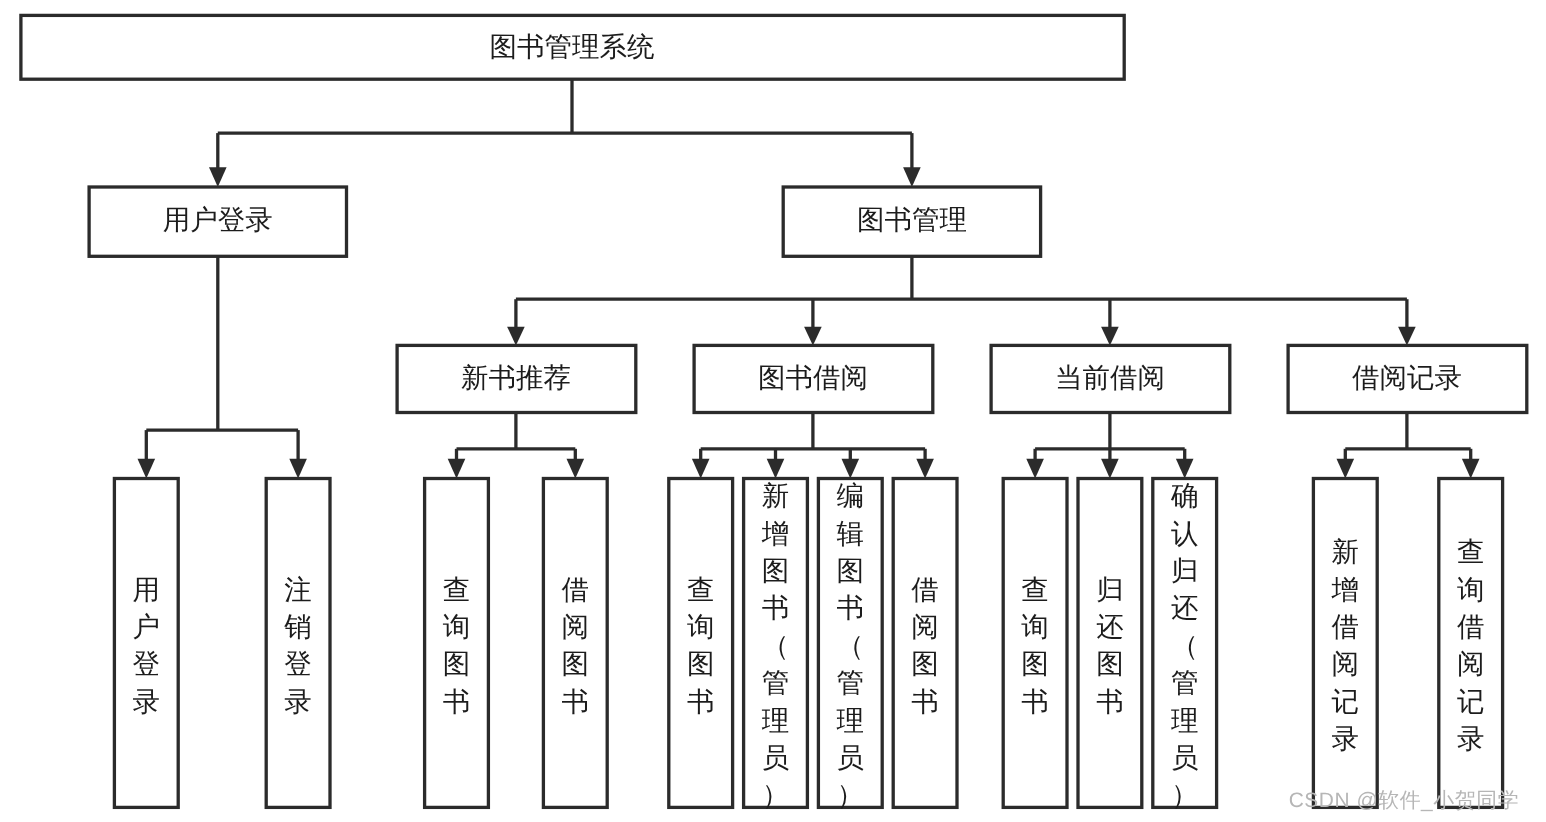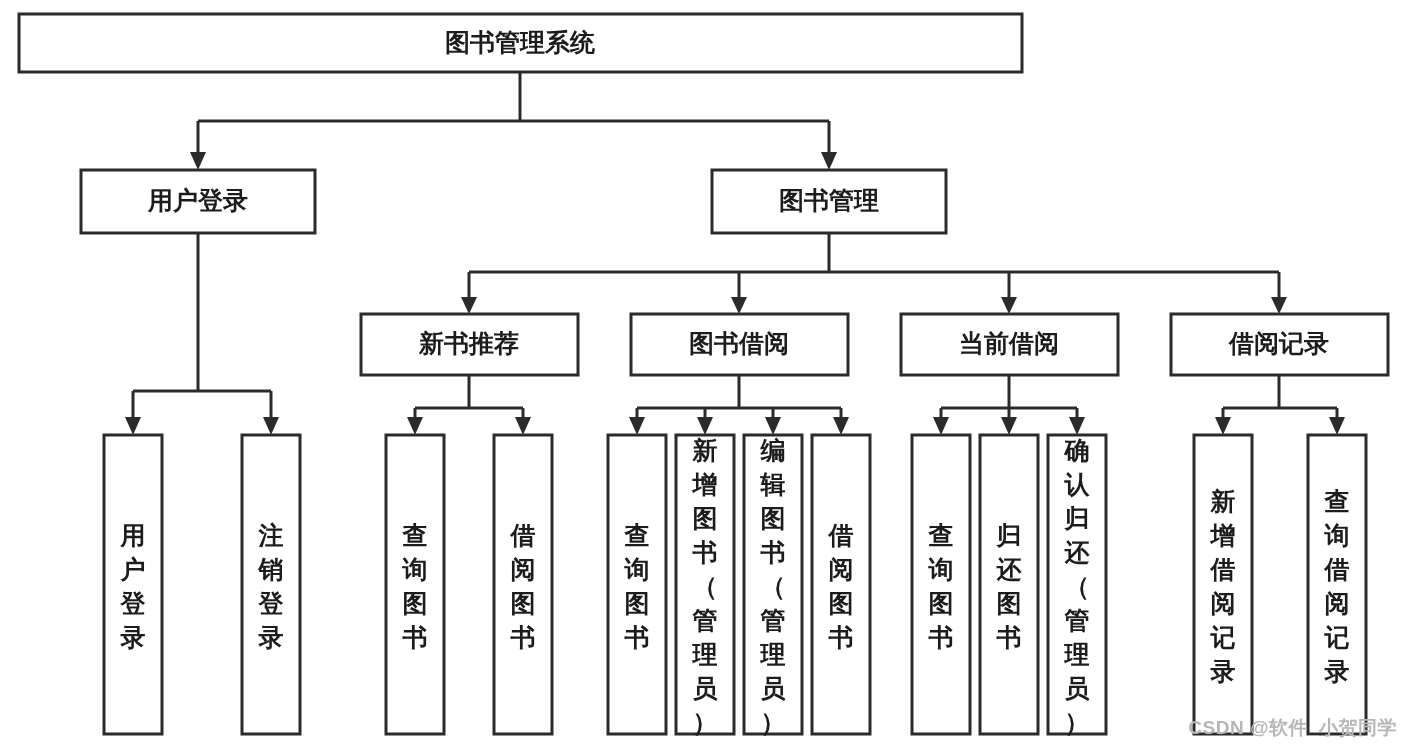--- a/index.html
+++ b/index.html
@@ -13,21 +13,20 @@
     font-family: "Liberation Sans", "DejaVu Sans", sans-serif;
     overflow: hidden;
     position: relative;
   }
   #diagram-root {
     position: absolute;
     left: 0;
     top: 0;
     width: 1405px;
     height: 747px;
-    font-weight: bold;
   }
   svg.flow {
     display: block;
     width: 1405px;
     height: 747px;
   }
   .node-box {
     fill: #ffffff;
     stroke: #2b2b2b;
     stroke-width: 3;
@@ -50,21 +49,21 @@
     dominant-baseline: middle;
   }
   .node-label-v {
     font-family: "Liberation Sans", "DejaVu Sans", sans-serif;
     font-size: 25px;
     fill: #1c1c1c;
     text-anchor: middle;
   }
   .watermark {
     position: absolute;
-    right: 8px;
+    right: 24px;
     bottom: 6px;
     font-family: "Liberation Sans", "DejaVu Sans", sans-serif;
     font-size: 19px;
     color: #b6b6b6;
     letter-spacing: 0.5px;
     white-space: nowrap;
     pointer-events: none;
   }
 </style>
 </head>

